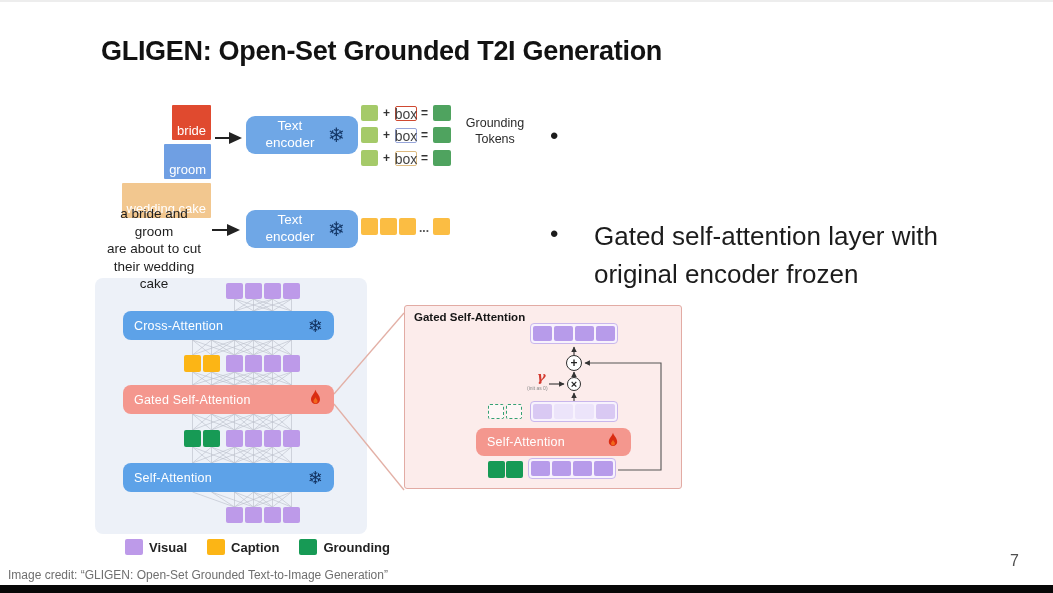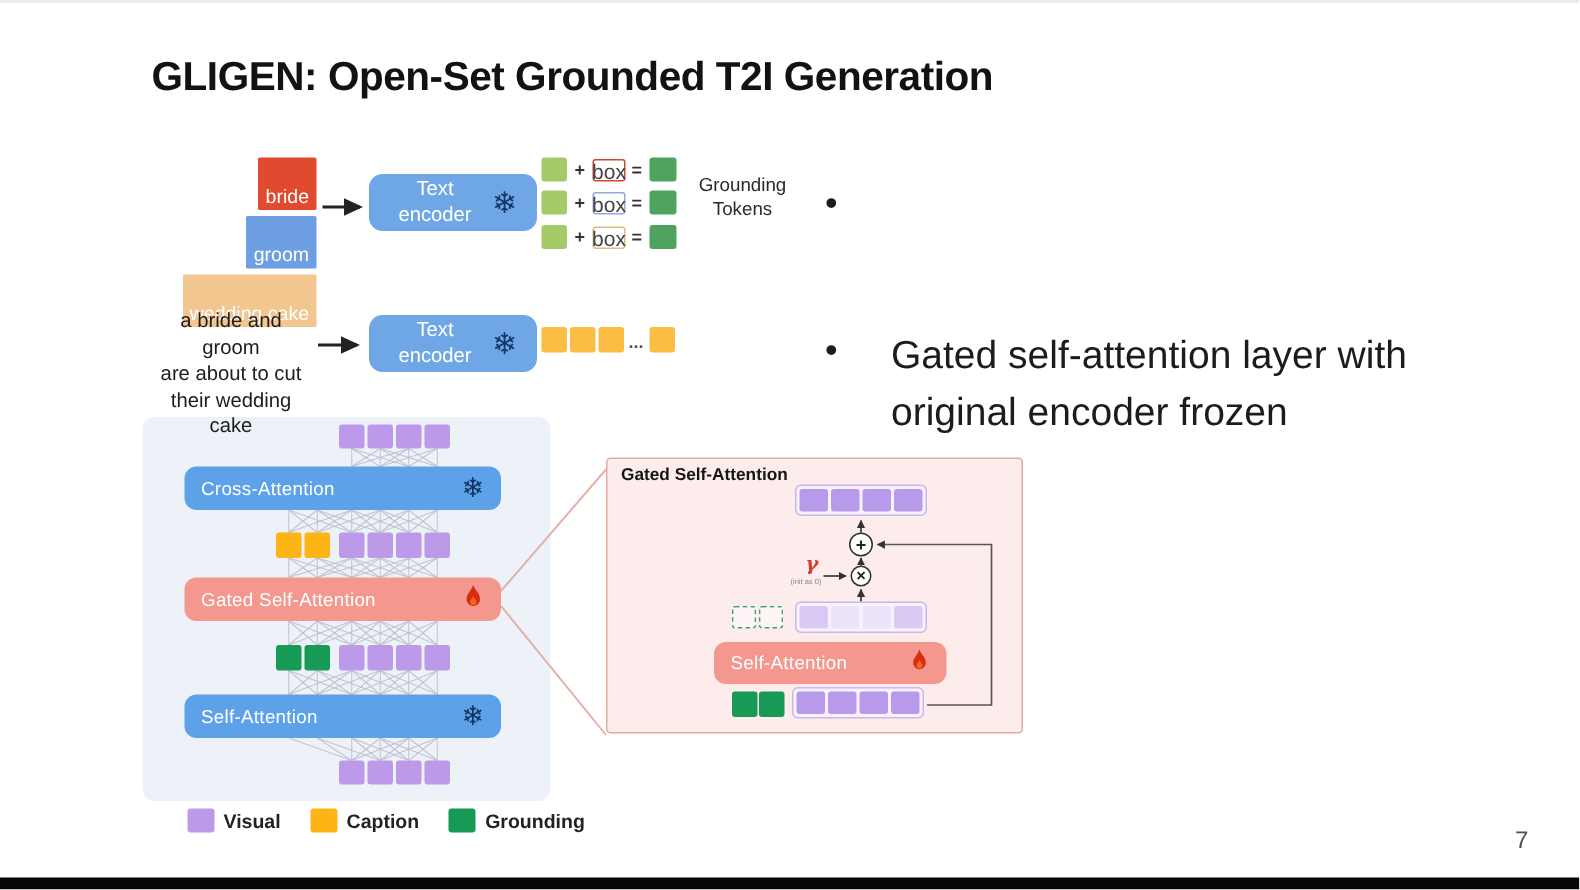--- a/index.html
+++ b/index.html
@@ -387,15 +387,16 @@
   <div class="abs z2 sq ggreen" style="left:488px; top:459px; width:17px; height:17px;"></div>
   <div class="abs z2 sq ggreen" style="left:506px; top:459px; width:17px; height:17px;"></div>
   <div class="abs z2 tok-ctr" style="left:528px; top:456px;">
     <div class="dsq dpurple"></div>
       <div class="dsq dpurple"></div>
     <div class="dsq dpurple"></div>
       <div class="dsq dpurple"></div>
   </div>
 
 
+  <div class="abs z2 credit">Image credit: “GLIGEN: Open-Set Grounded Text-to-Image Generation”</div>
   <div class="abs z2 page-num">7</div>
   <div class="abs z2 black-bar"></div>
 </div>
 
 </body></html>

